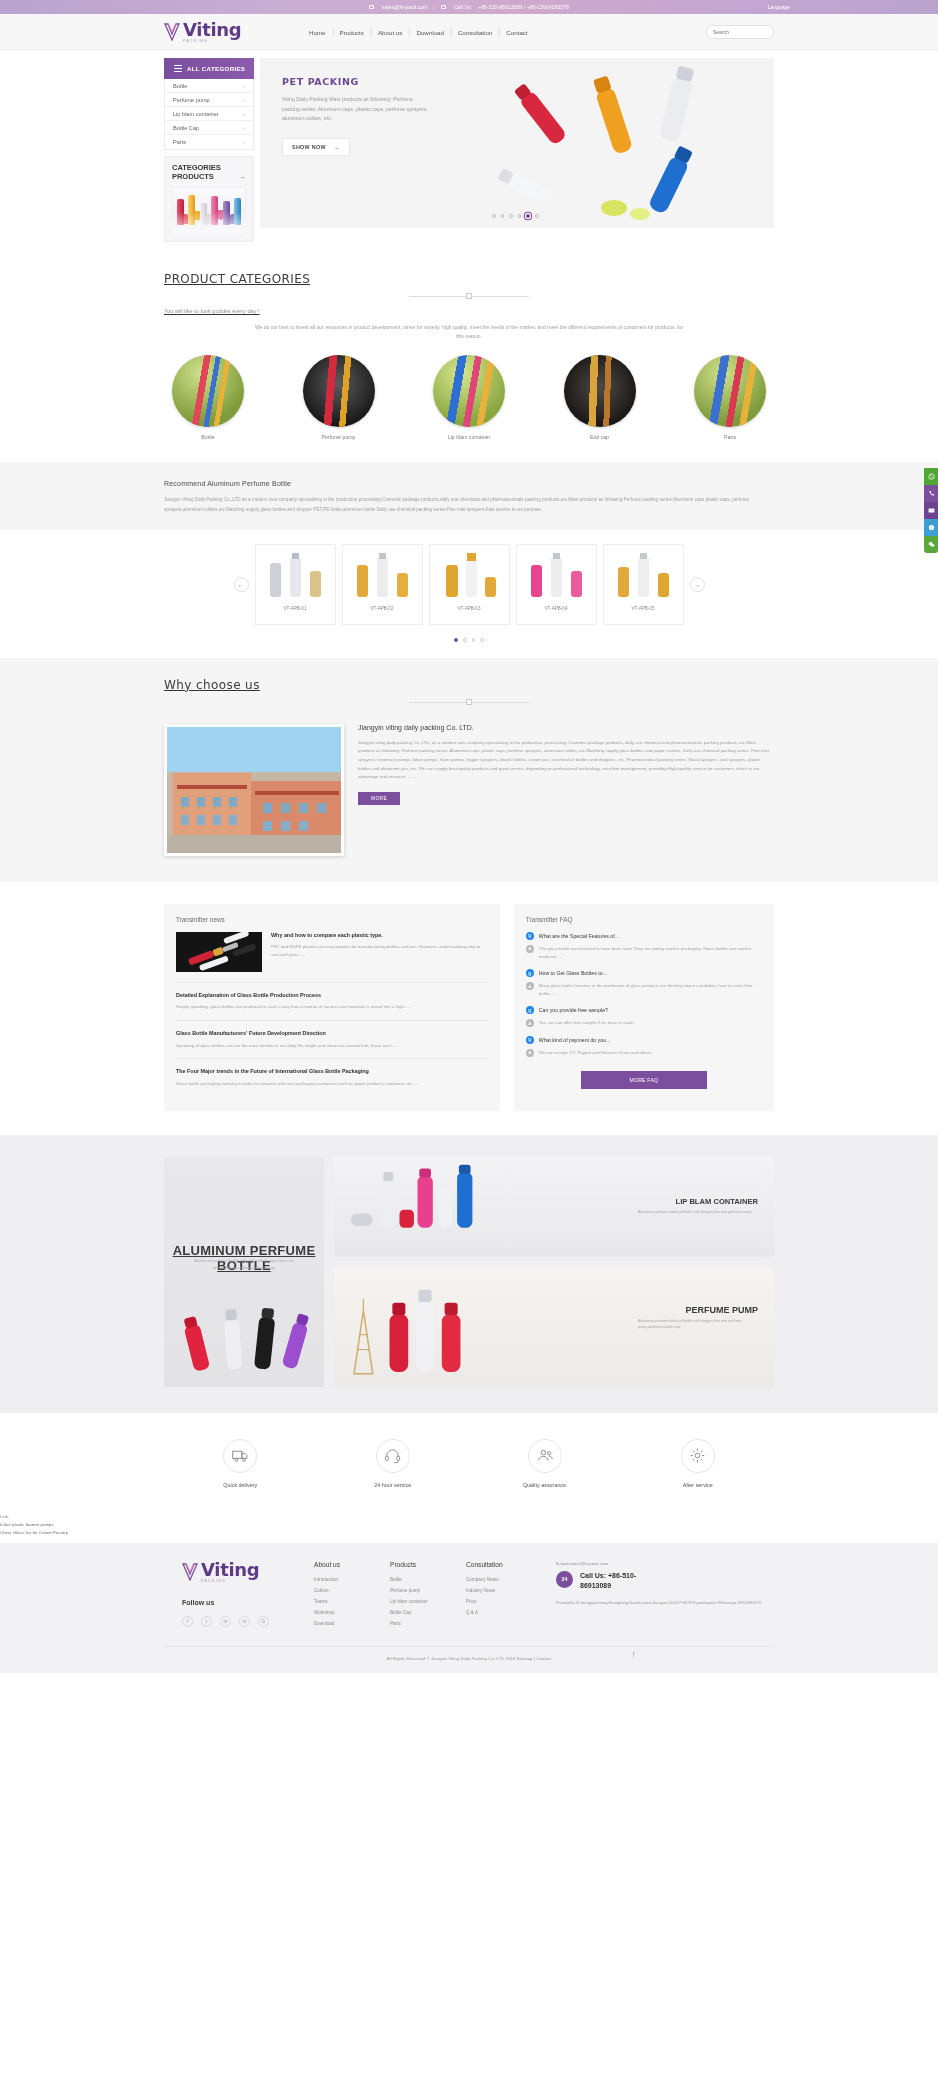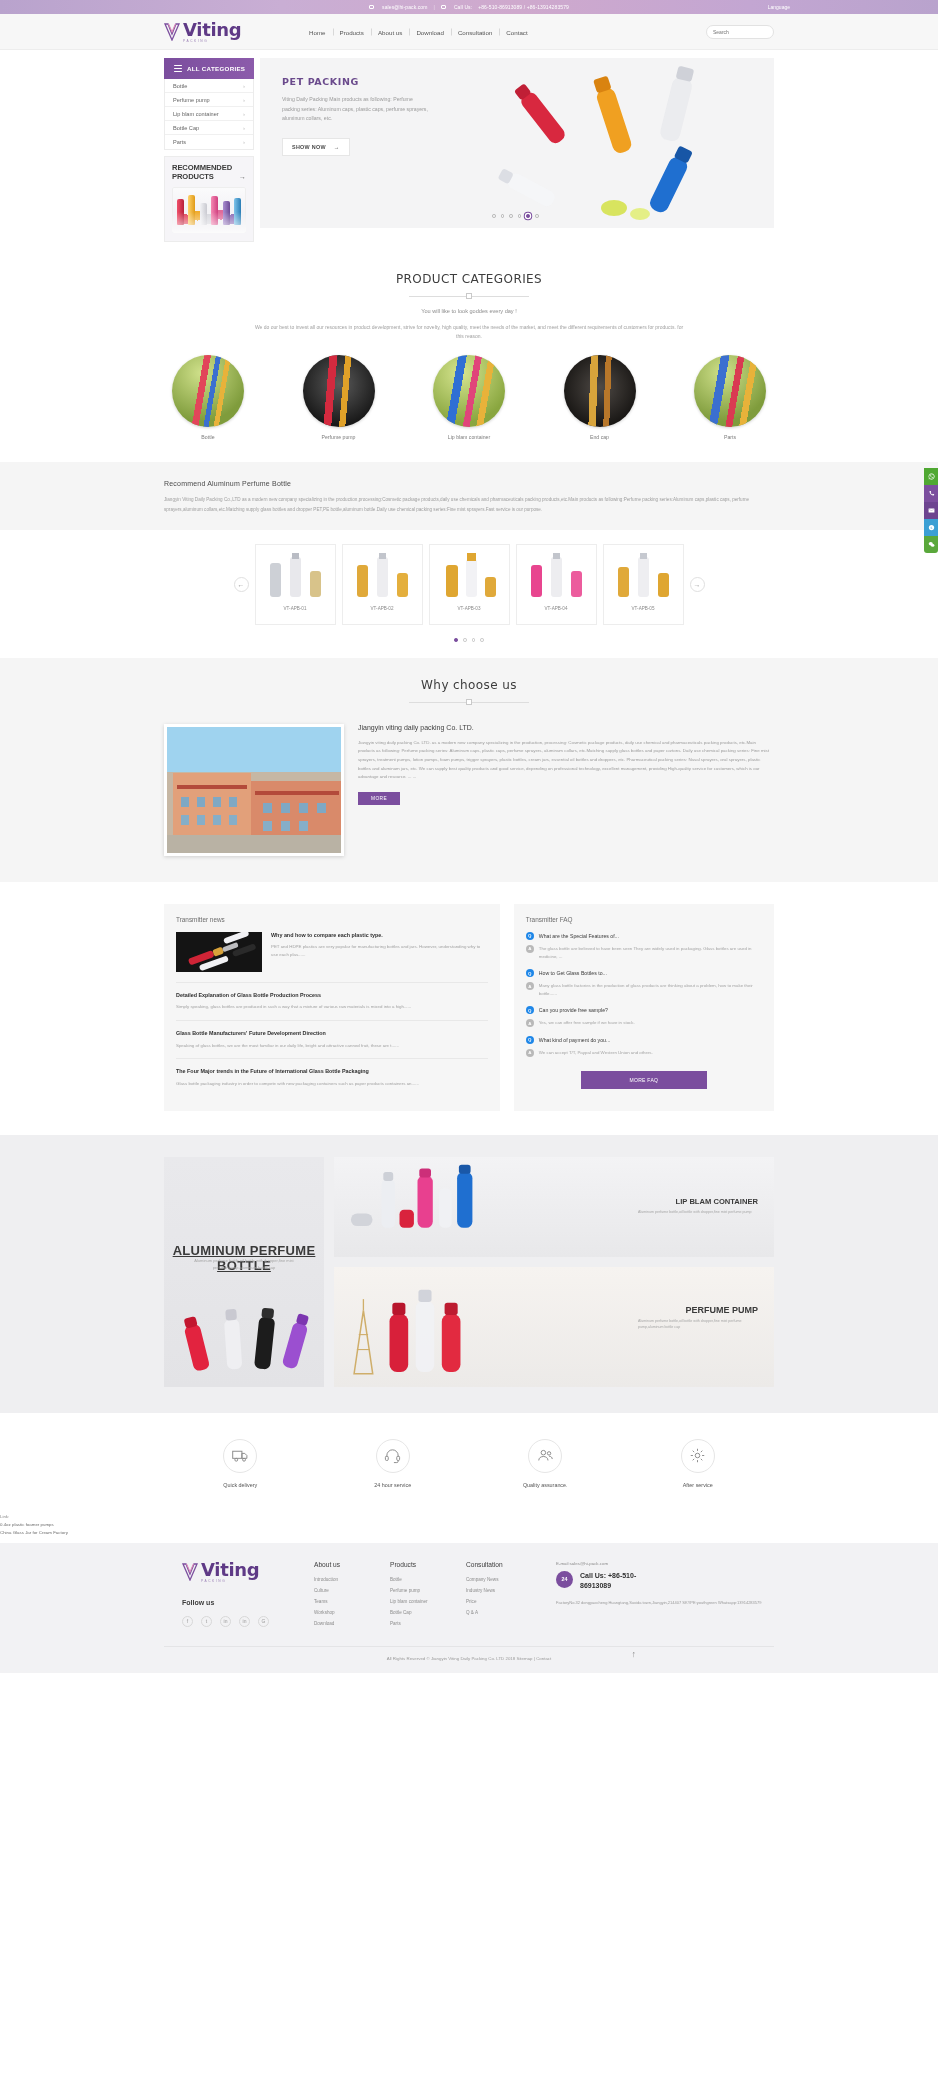--- a/index.html
+++ b/index.html
@@ -85,21 +85,21 @@
   .banner h2 { font-size:9.5px; letter-spacing:.6px; color:#6a4a8c; font-weight:bold; font-family:"DejaVu Sans",sans-serif;}
   .banner p { margin-top:8px; font-size:5.2px; line-height:1.85; color:#9a9a9a; }
   .shownow { margin-top:14px; display:inline-flex; align-items:center; gap:8px; background:#fff;
     border:1px solid #e6e6e6; padding:5px 9px; font-size:5.4px; font-weight:bold; color:#4a4a4a; letter-spacing:.3px;}
   .banner-art{position:absolute;right:0;bottom:0;width:330px;height:170px;z-index:1;}
   .dots { position:absolute; bottom:10px; left:50%; transform:translateX(-25px); display:flex; gap:5px; z-index:4;}
   .dots span { width:3.6px;height:3.6px;border-radius:50%;border:1px solid #b3b3b3; display:block;}
   .dots span.on { background:#7b4e9e; border-color:#7b4e9e; box-shadow:0 0 0 1.2px #fff, 0 0 0 2.2px #7b4e9e;}
 
   
-  .sec-head { text-align:center; padding-top:18px; }
+  .sec-head { text-align:left; padding-top:18px;text-decoration:underline; }
   .sec-head h3 { font-size:12px; color:#3d3d3d; font-weight:normal; letter-spacing:.4px; font-family:"DejaVu Sans",sans-serif;}
   .divider { margin:7px auto 0; width:120px; height:7px; position:relative; }
   .divider::before{content:"";position:absolute;top:50%;left:0;right:0;height:1px;background:#ddd;}
   .divider i{position:absolute;left:50%;top:50%;transform:translate(-50%,-50%) ;width:6px;height:6px;border:1px solid #c9c9c9;background:#fff;display:block;}
   .sec-sub { margin-top:8px; font-size:5.6px; color:#8d8d8d;}
   .sec-desc { margin:9px auto 0; width:430px; font-size:5px; line-height:1.85; color:#a0a0a0; text-align:center;}
 
   
   .circles { display:flex; justify-content:space-between; margin-top:14px; padding:0 8px;}
   .circle-item{width:72px;text-align:center;}
@@ -294,21 +294,21 @@
               <span>Bottle Cap</span>
               <span class="chev">›</span>
             </li>
           <li>
               <span>Parts</span>
               <span class="chev">›</span>
             </li>
         </ul>
         <div class="recbox">
           <div class="rec-title">
-              <span>RECOMMENDED PRODUCTS</span>
+              <span>CATEGORIES PRODUCTS</span>
               <span class="rec-arrow">→</span>
             </div>
           <div class="rec-img">
             <div class="rec-bottles">
               <span class="rb" style="height:26px;background:linear-gradient(90deg,#f0506a,#b8203b)"></span>
               <span class="rb" style="height:30px;background:linear-gradient(90deg,#ffd36b,#e09a18)"></span>
               <span class="rb" style="height:22px;background:linear-gradient(90deg,#f2f2f5,#c9c9d0)"></span>
               <span class="rb" style="height:29px;background:linear-gradient(90deg,#f58ab4,#cf3f7f)"></span>
               <span class="rb" style="height:24px;background:linear-gradient(90deg,#a98ed0,#6c4a96)"></span>
               <span class="rb" style="height:27px;background:linear-gradient(90deg,#7fc4ea,#2a7db5)"></span>

